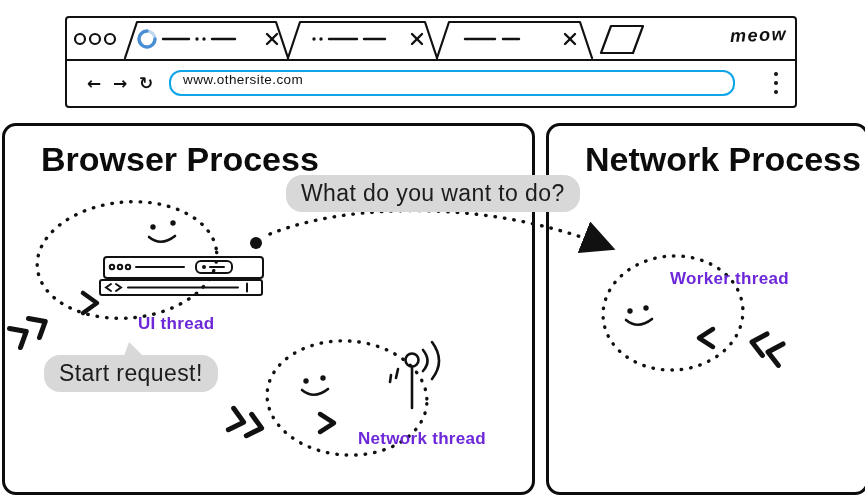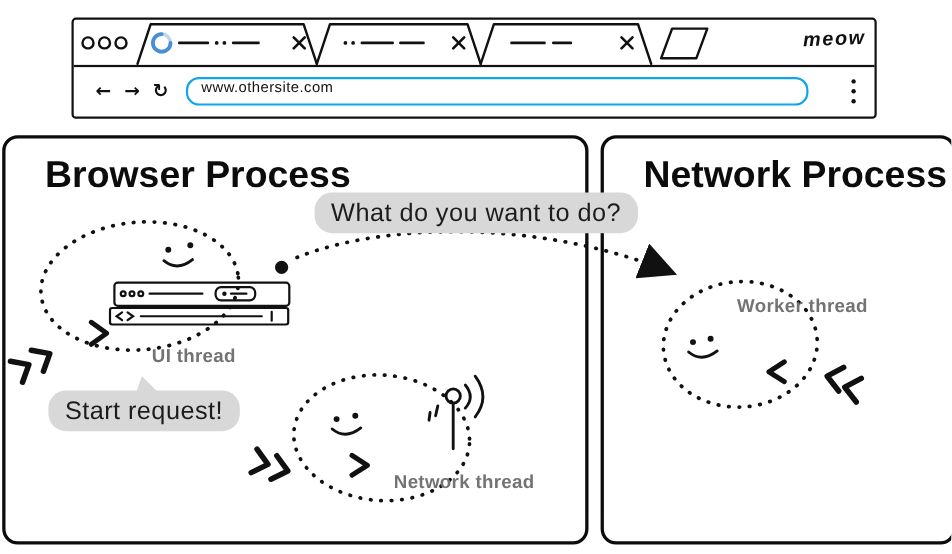--- a/index.html
+++ b/index.html
@@ -44,21 +44,21 @@
   .arrowline { stroke:#111; stroke-width:4.5; fill:none; stroke-linecap:round; stroke-linejoin:round; }
   .chev      { stroke:#111; stroke-width:5;   fill:none; stroke-linecap:round; stroke-linejoin:round; }
   .stroke26  { stroke:#111; stroke-width:2.6; fill:none; stroke-linecap:round; }
   .thin      { stroke:#111; stroke-width:2;   fill:none; stroke-linecap:round; }
   .ink  { stroke:#111; stroke-width:2.2; fill:none; stroke-linejoin:round; stroke-linecap:round; }
   .ink24{ stroke:#111; stroke-width:2.4; stroke-linecap:round; }
 
   
   .tlabel {
     position:absolute; z-index:3; font-size:17px; font-weight:600;
-    letter-spacing:0.3px; color:#737373; white-space:nowrap;
+    letter-spacing:0.3px; color:#6d28d9; white-space:nowrap;
   }
   .bubble {
     position:absolute; z-index:3; background:#d8d8d8; color:#1c1c1c;
     padding:5px 15px; font-size:23px; letter-spacing:0.4px; white-space:nowrap;border-radius:16px;
   }
   .q-bubble { left:286px; top:175px; }
   .s-bubble { left:44px;  top:355px; }
   .tail {
     position:absolute; left:80px; top:-13px; width:0; height:0;
     border-left:5px solid transparent; border-right:14px solid transparent;

